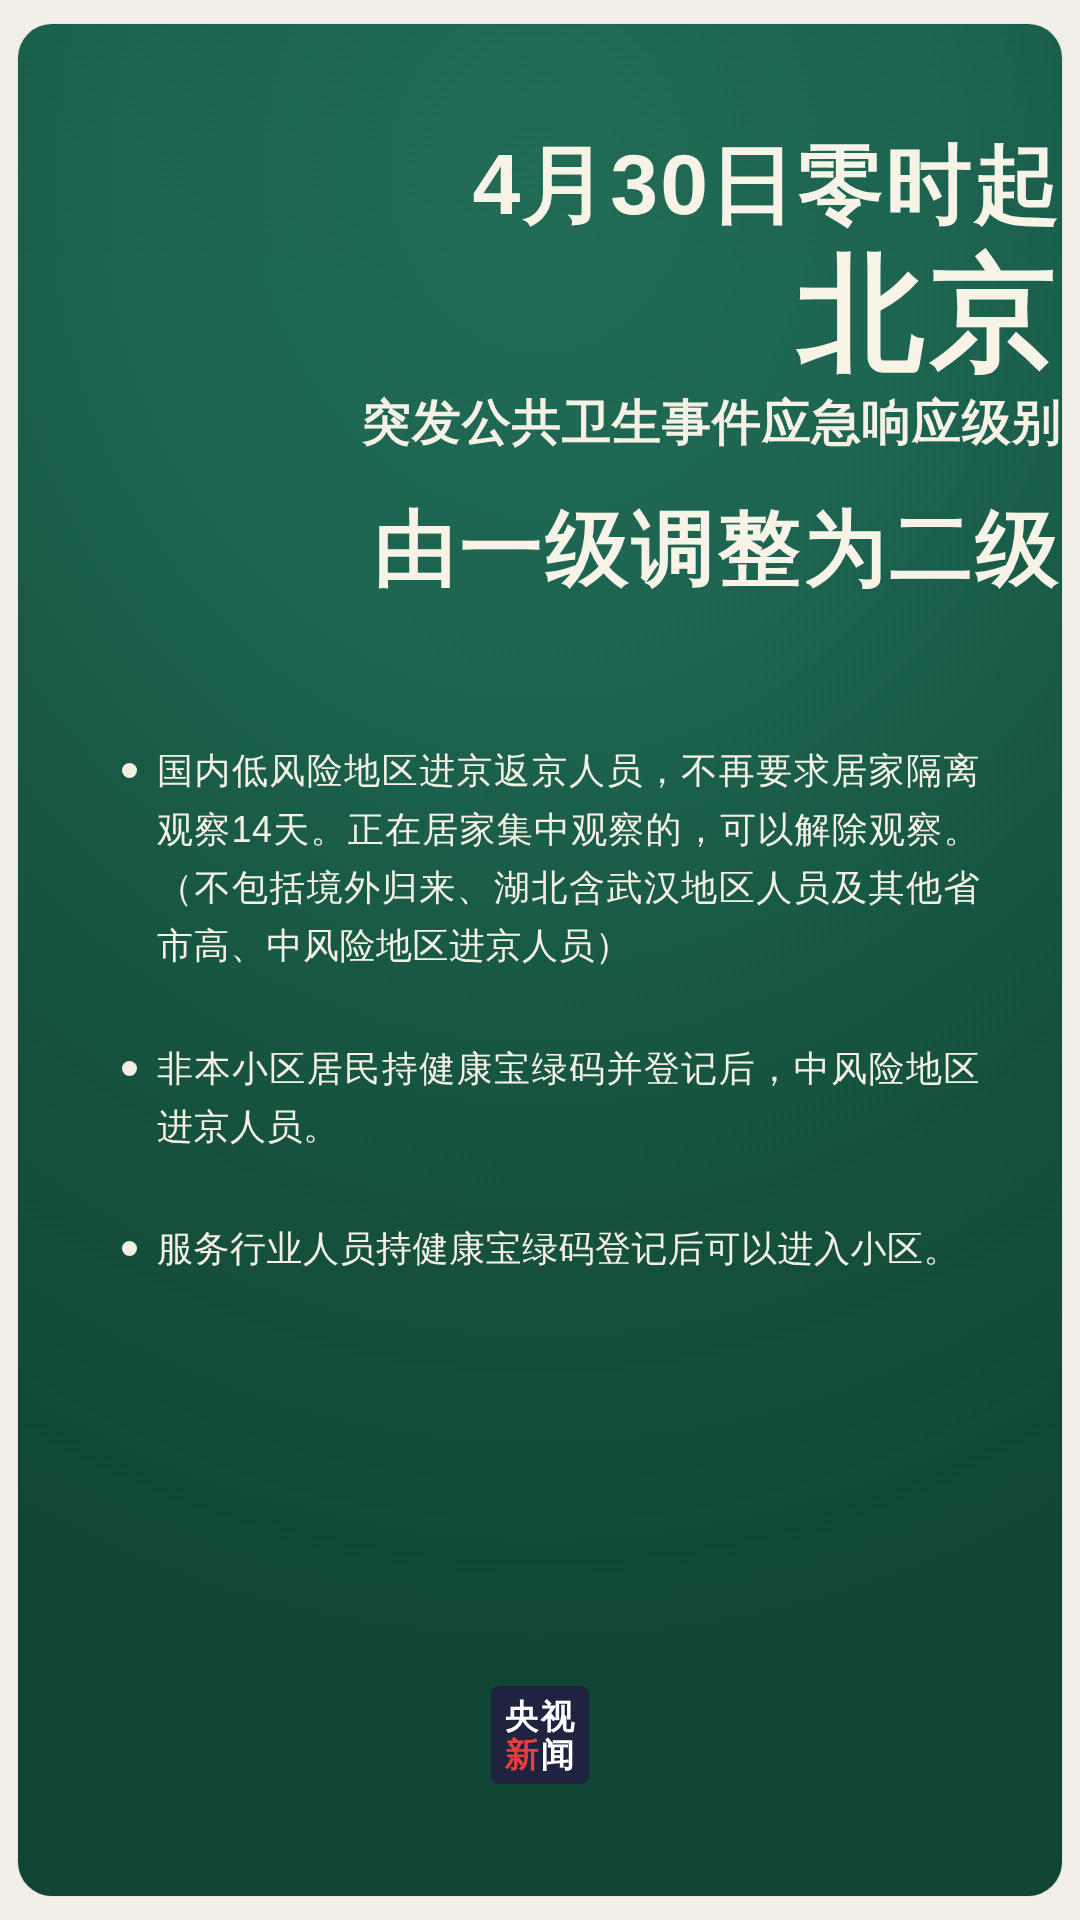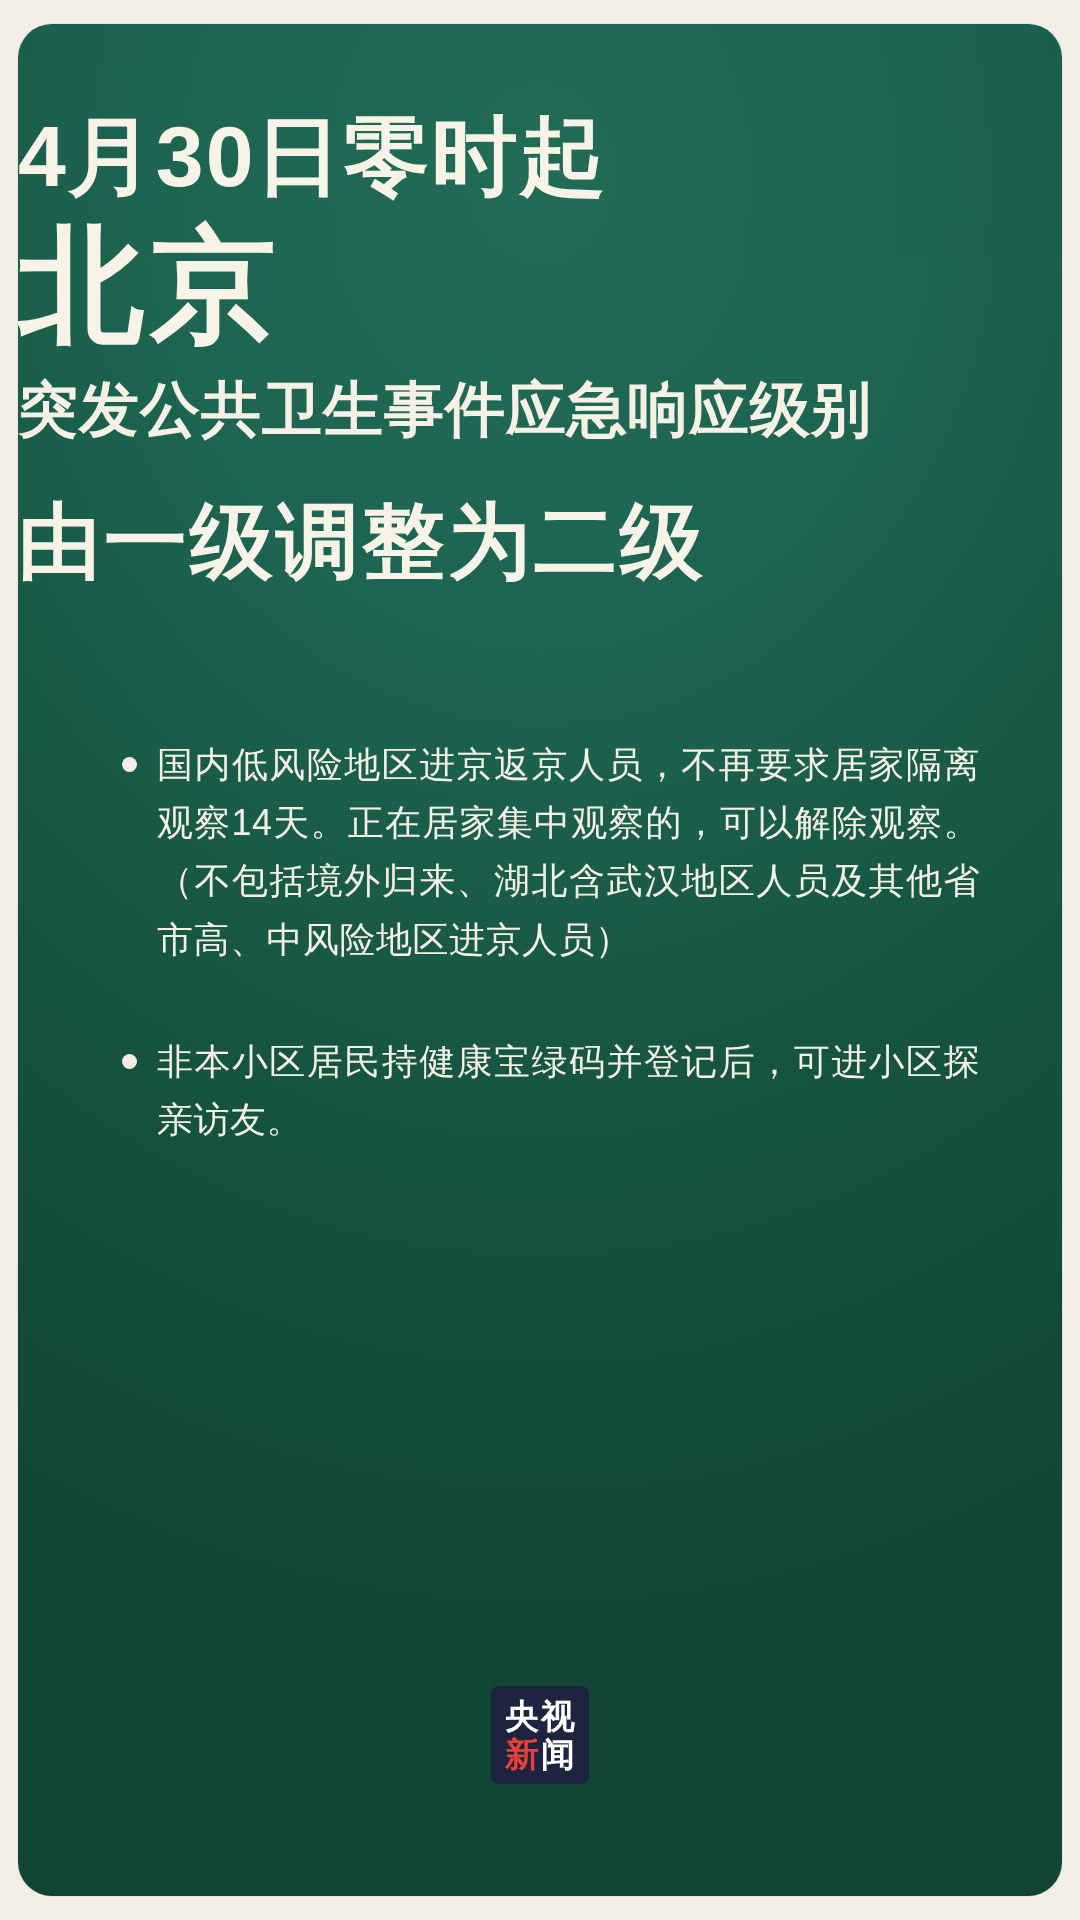--- a/index.html
+++ b/index.html
@@ -38,44 +38,44 @@
   }
 
   .content {
     position: relative;
     z-index: 2;
     width: 100%;
     height: 100%;
   }
 
   .headline-block {
-    padding-top: 88px;
-    text-align: left;
+    padding-top: 116px;
+    text-align: right;
   }
 
   .line-date {
     font-size: 86px;
     line-height: 1.04;
     font-weight: bold;
     color: #f7f4e7;
     letter-spacing: 2px;
   }
 
   .line-city {
     margin-top: 22px;
     font-size: 126px;
     line-height: 1.0;
     font-weight: bold;
     color: #f7f4e7;
     letter-spacing: 6px;
   }
 
   .line-sub {
-    margin-top: 28px;
-    font-size: 60px;
+    margin-top: 19px;
+    font-size: 49px;
     line-height: 1.1;
     font-weight: bold;
     color: #f5f2e5;
     letter-spacing: 1px;
   }
 
   .line-change {
     margin-top: 55px;
     font-size: 83px;
     line-height: 1.05;
@@ -167,21 +167,25 @@
       <div class="line-change">由一级调整为二级</div>
     </div>
 
     <div class="bullets">
       <div class="bullet-item">
         <span class="bullet-dot"></span>
         <div class="bullet-text">国内低风险地区进京返京人员，不再要求居家隔离观察14天。正在居家集中观察的，可以解除观察。（不包括境外归来、湖北含武汉地区人员及其他省市高、中风险地区进京人员）</div>
       </div>
       <div class="bullet-item">
         <span class="bullet-dot"></span>
-        <div class="bullet-text">非本小区居民持健康宝绿码并登记后，可进小区探亲访友。</div>
+        <div class="bullet-text">非本小区居民持健康宝绿码并登记后，中风险地区进京人员。</div>
+      </div>
+      <div class="bullet-item">
+        <span class="bullet-dot"></span>
+        <div class="bullet-text">服务行业人员持健康宝绿码登记后可以进入小区。</div>
       </div>
     </div>
 
     <div class="logo-wrap">
       <div class="logo">
         <div class="logo-row">
           <span class="logo-char">央</span>
           <span class="logo-char">视</span>
         </div>
         <div class="logo-row">

